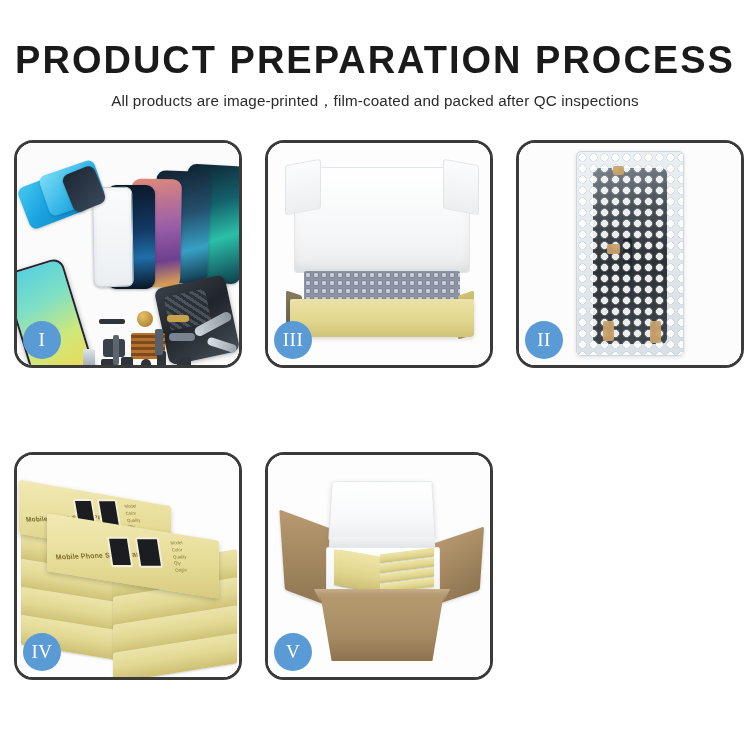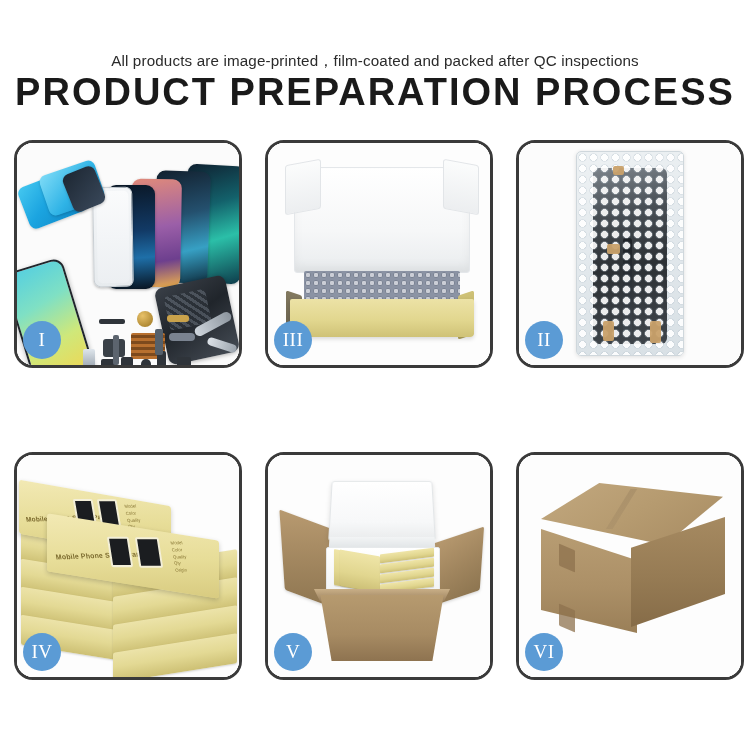--- a/index.html
+++ b/index.html
@@ -366,22 +366,22 @@
     background:rgba(141,114,77,.75);
     border-radius:1px;
   }
   .ct1 { left:40px; top:92px;  width:16px; height:22px; transform:skewY(24deg); }
   .ct2 { left:40px; top:152px; width:16px; height:22px; transform:skewY(24deg); }
 </style>
 </head>
 <body>
 
 <div id="header">
+  <div id="page-title">PRODUCT PREPARATION PROCESS</div>
   <div id="page-subtitle">All products are image-printed，film-coated and packed after QC inspections</div>
-  <div id="page-title">PRODUCT PREPARATION PROCESS</div>
 </div>
 
 <div id="grid">
 
   <div class="panel p1">
     <div class="panel-inner">
       <div class="scene">
         <div class="ph ph-e"></div>
         <div class="ph ph-d"></div>
         <div class="ph ph-c"></div>
@@ -494,27 +494,14 @@
         <div class="inbox ib-r2"></div>
         <div class="inbox ib-r3"></div>
         <div class="inbox ib-r4"></div>
         <div class="carton-rim"></div>
         <div class="carton-body"></div>
       </div>
     </div>
     <div class="badge">V</div>
   </div>
 
-  <div class="panel p6">
-    <div class="panel-inner">
-      <div class="scene">
-        <div class="c-top"></div>
-        <div class="c-seam"></div>
-        <div class="c-left"></div>
-        <div class="c-right"></div>
-        <div class="c-tape ct1"></div>
-        <div class="c-tape ct2"></div>
-      </div>
-    </div>
-    <div class="badge">VI</div>
-  </div>
 
 </div>
 
 </body></html>

